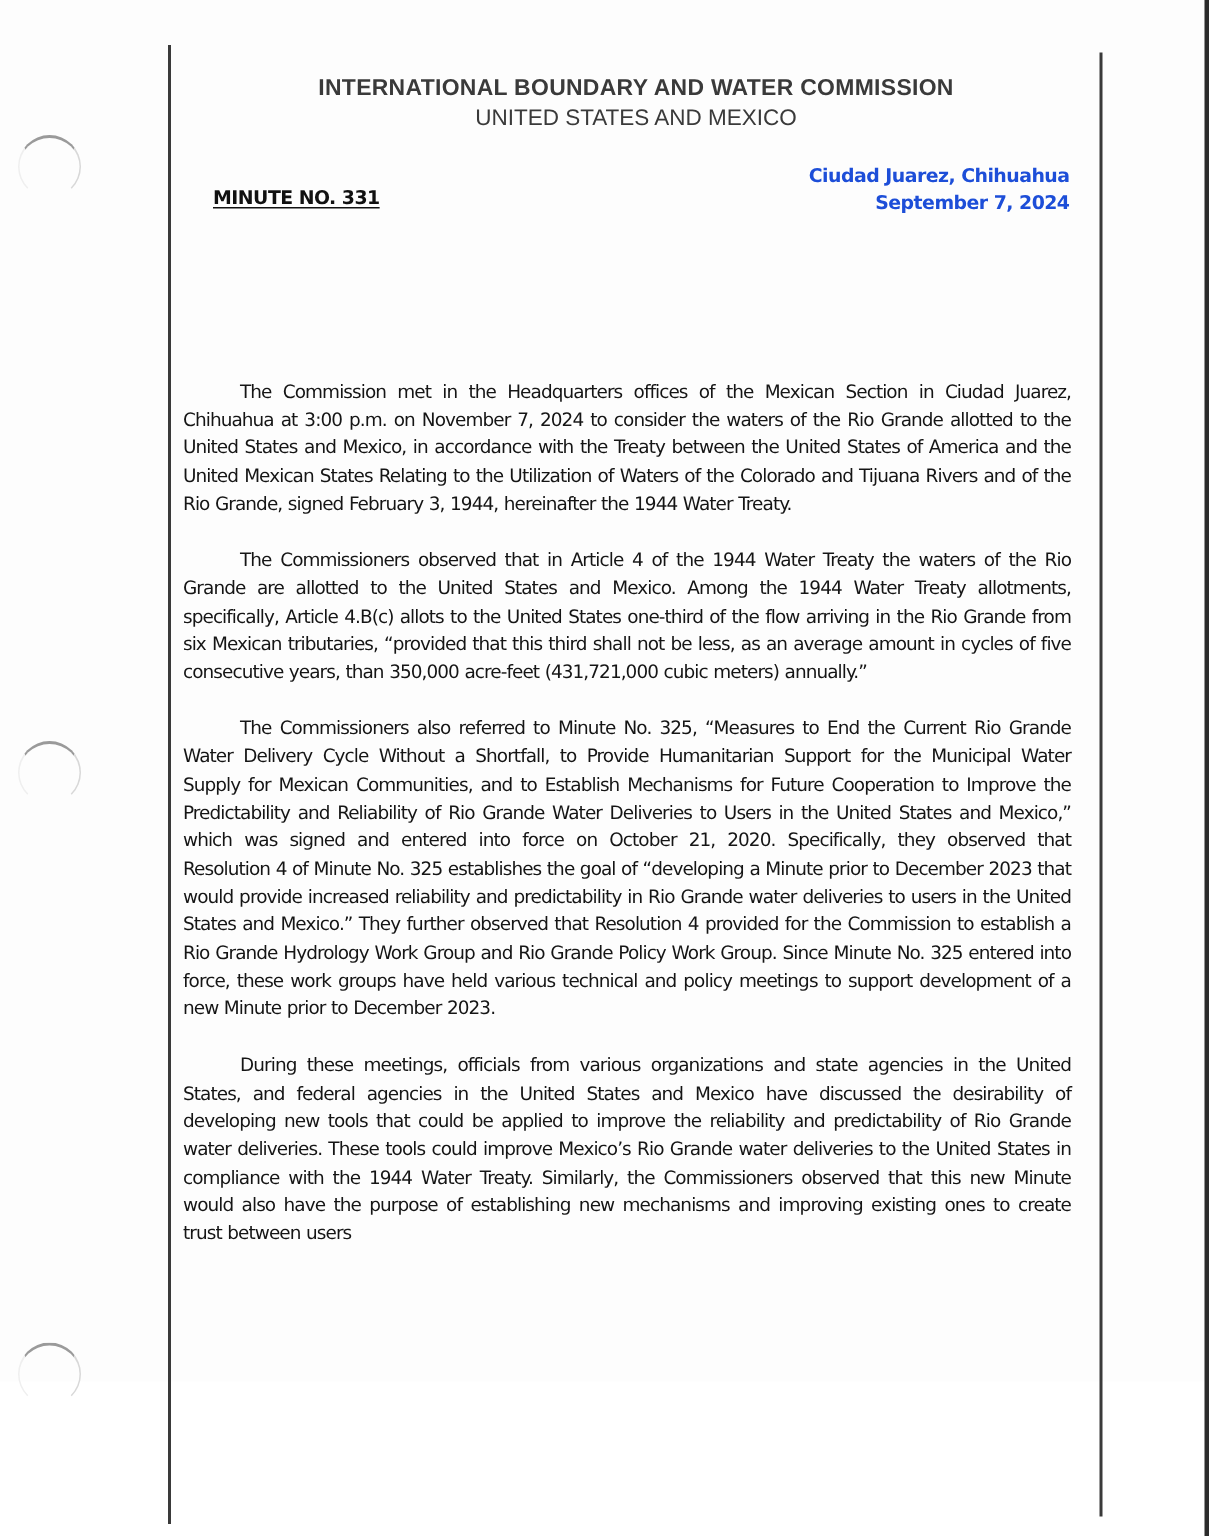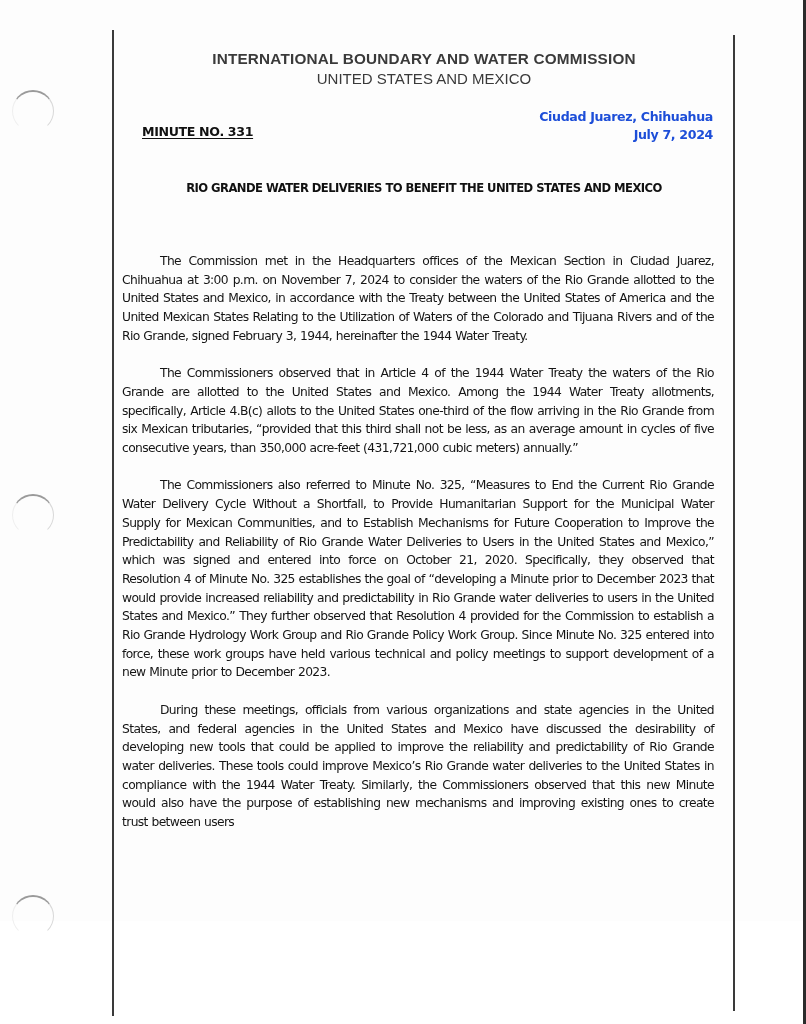--- a/index.html
+++ b/index.html
@@ -140,27 +140,26 @@
   <div class="hole hole-3"></div>
 
   <div class="rule-left"></div>
   <div class="rule-right"></div>
 
   <div class="org-title">INTERNATIONAL BOUNDARY AND WATER COMMISSION</div>
   <div class="org-subtitle">UNITED STATES AND MEXICO</div>
 
   <div class="location">
     <div>Ciudad Juarez, Chihuahua</div>
-    <div>July 7, 2024</div>
+    <div>September 7, 2024</div>
   </div>
 
   <div class="minute-no">MINUTE NO. 331</div>
 
   <div class="doc-title">
-    <div>RIO GRANDE WATER DELIVERIES TO BENEFIT THE UNITED STATES AND MEXICO</div>
   </div>
 
   <div class="body-text">
     <p>The Commission met in the Headquarters offices of the Mexican Section in Ciudad Juarez, Chihuahua at 3:00 p.m. on November 7, 2024 to consider the waters of the Rio Grande allotted to the United States and Mexico, in accordance with the Treaty between the United States of America and the United Mexican States Relating to the Utilization of Waters of the Colorado and Tijuana Rivers and of the Rio Grande, signed February 3, 1944, hereinafter the 1944 Water Treaty.</p>
     <p>The Commissioners observed that in Article 4 of the 1944 Water Treaty the waters of the Rio Grande are allotted to the United States and Mexico.  Among the 1944 Water Treaty allotments, specifically, Article 4.B(c) allots to the United States one-third of the flow arriving in the Rio Grande from six Mexican tributaries, “provided that this third shall not be less, as an average amount in cycles of five consecutive years, than 350,000 acre-feet (431,721,000 cubic meters) annually.”</p>
     <p>The Commissioners also referred to Minute No. 325, “Measures to End the Current Rio Grande Water Delivery Cycle Without a Shortfall, to Provide Humanitarian Support for the Municipal Water Supply for Mexican Communities, and to Establish Mechanisms for Future Cooperation to Improve the Predictability and Reliability of Rio Grande Water Deliveries to Users in the United States and Mexico,” which was signed and entered into force on October 21, 2020.  Specifically, they observed that Resolution 4 of Minute No. 325 establishes the goal of “developing a Minute prior to December 2023 that would provide increased reliability and predictability in Rio Grande water deliveries to users in the United States and Mexico.”  They further observed that Resolution 4 provided for the Commission to establish a Rio Grande Hydrology Work Group and Rio Grande Policy Work Group.  Since Minute No. 325 entered into force, these work groups have held various technical and policy meetings to support development of a new Minute prior to December 2023.</p>
     <p>During these meetings, officials from various organizations and state agencies in the United States, and federal agencies in the United States and Mexico have discussed the desirability of developing new tools that could be applied to improve the reliability and predictability of Rio Grande water deliveries.  These tools could improve Mexico’s Rio Grande water deliveries to the United States in compliance with the 1944 Water Treaty. Similarly, the Commissioners observed that this new Minute would also have the purpose of establishing new mechanisms and improving existing ones to create trust between users</p>
   </div>
 </div>
 

